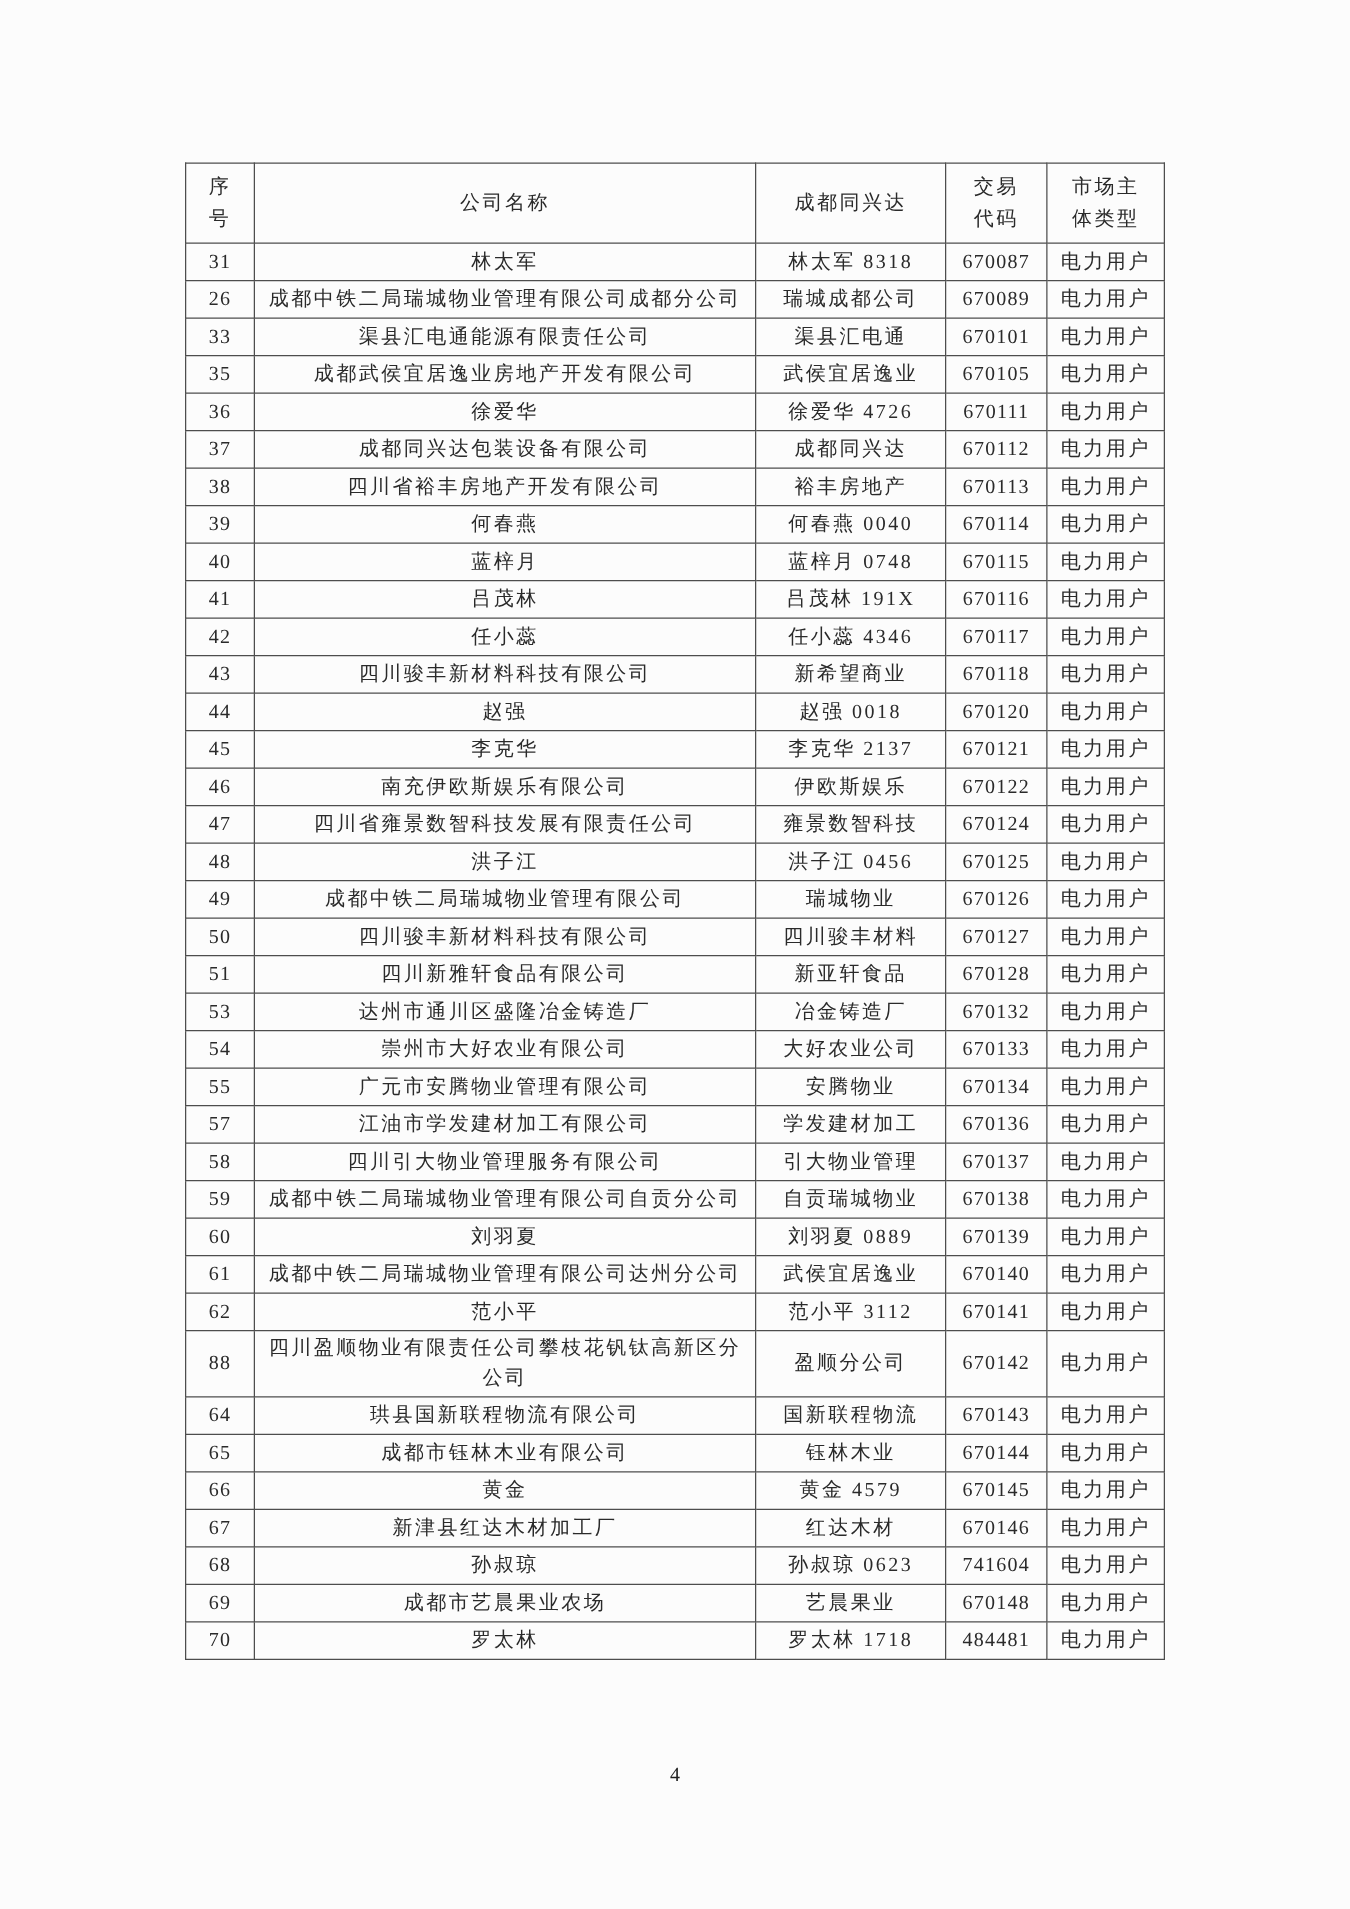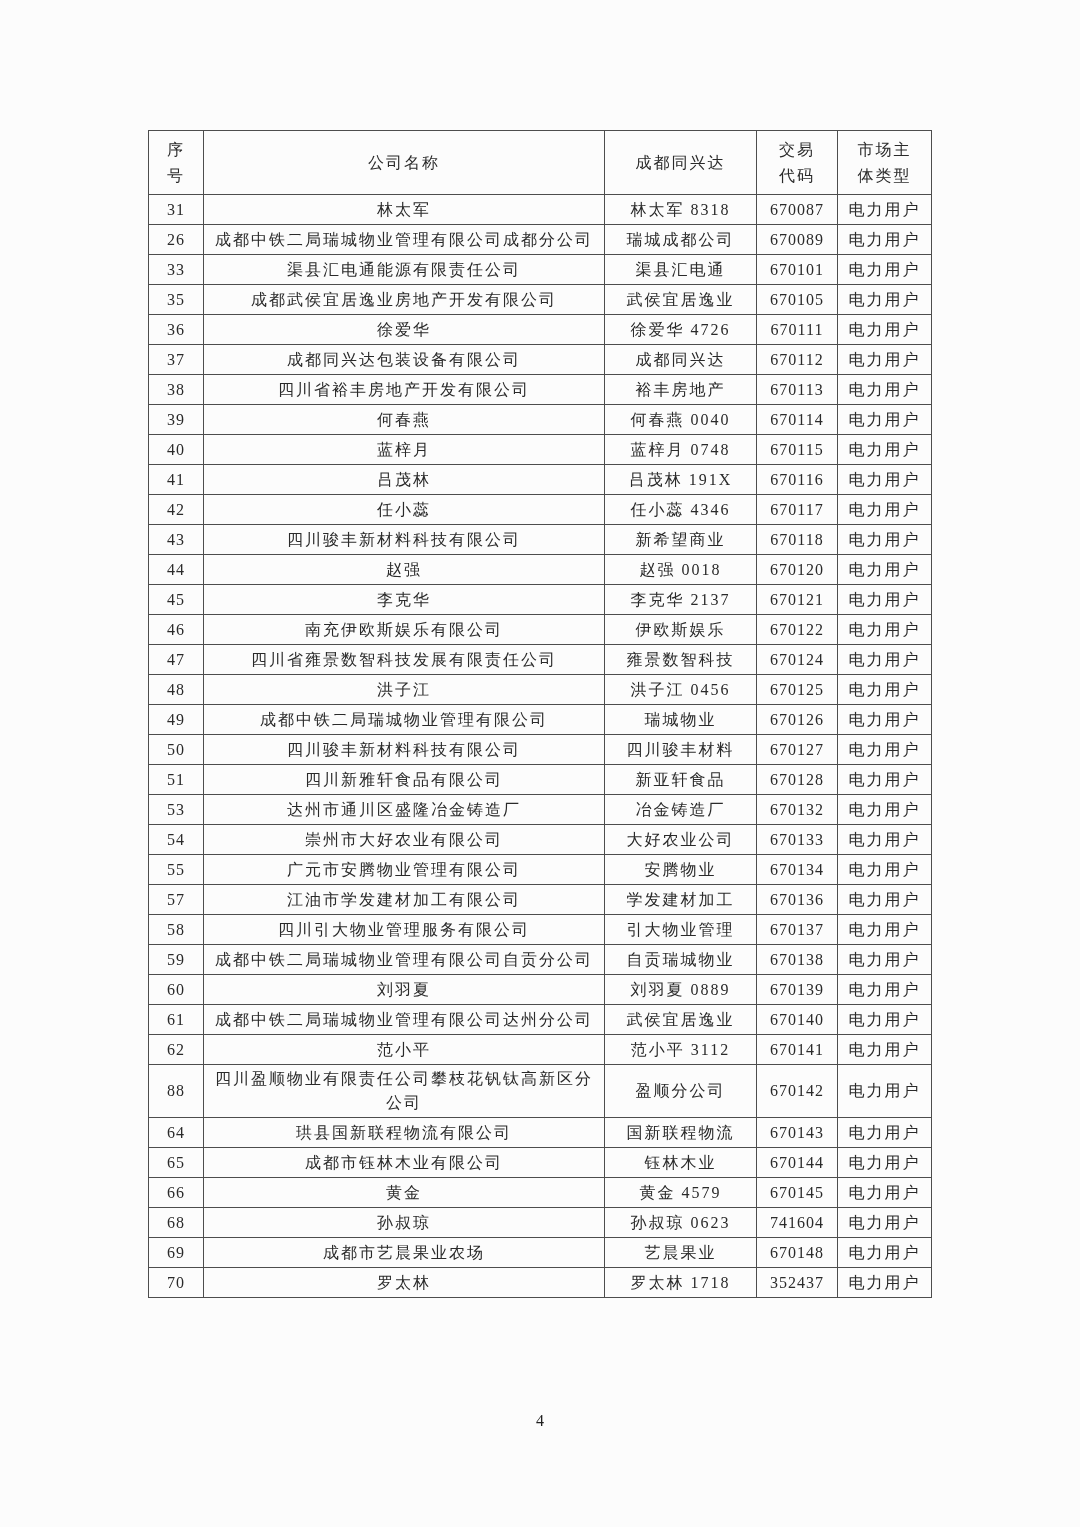--- a/index.html
+++ b/index.html
@@ -303,36 +303,43 @@
     <td class="cell-cjk">电力用户</td>
   </tr>
       <tr>
     <td class="cell-num">66</td>
     <td class="cell-cjk">黄金</td>
     <td class="cell-cjk">黄金 4579</td>
     <td class="cell-num">670145</td>
     <td class="cell-cjk">电力用户</td>
   </tr>
       <tr>
+    <td class="cell-num">67</td>
+    <td class="cell-cjk">新津县红达木材加工厂</td>
+    <td class="cell-cjk">红达木材</td>
+    <td class="cell-num">670146</td>
+    <td class="cell-cjk">电力用户</td>
+  </tr>
+      <tr>
     <td class="cell-num">68</td>
     <td class="cell-cjk">孙叔琼</td>
     <td class="cell-cjk">孙叔琼 0623</td>
     <td class="cell-num">741604</td>
     <td class="cell-cjk">电力用户</td>
   </tr>
       <tr>
     <td class="cell-num">69</td>
     <td class="cell-cjk">成都市艺晨果业农场</td>
     <td class="cell-cjk">艺晨果业</td>
     <td class="cell-num">670148</td>
     <td class="cell-cjk">电力用户</td>
   </tr>
       <tr>
     <td class="cell-num">70</td>
     <td class="cell-cjk">罗太林</td>
     <td class="cell-cjk">罗太林 1718</td>
-    <td class="cell-num">352437</td>
+    <td class="cell-num">484481</td>
     <td class="cell-cjk">电力用户</td>
   </tr>
     </tbody>
 </table>
 
 <div class="page-number">4</div>
 
 </body></html>

